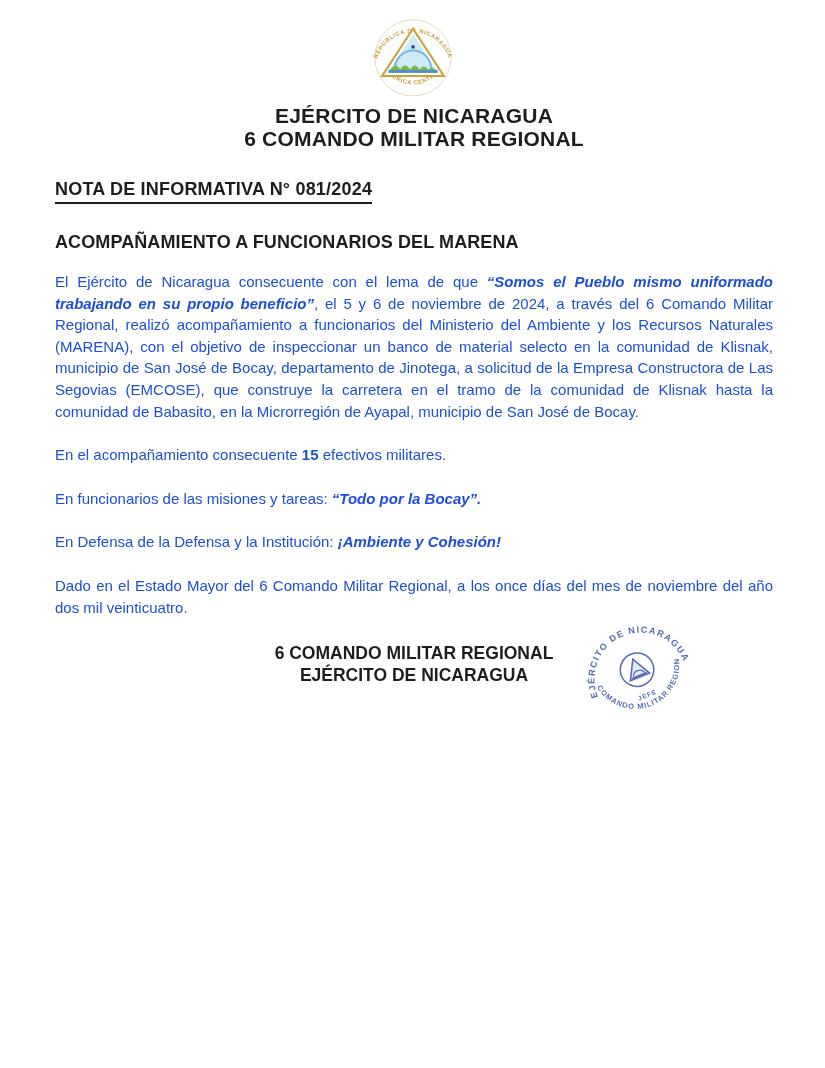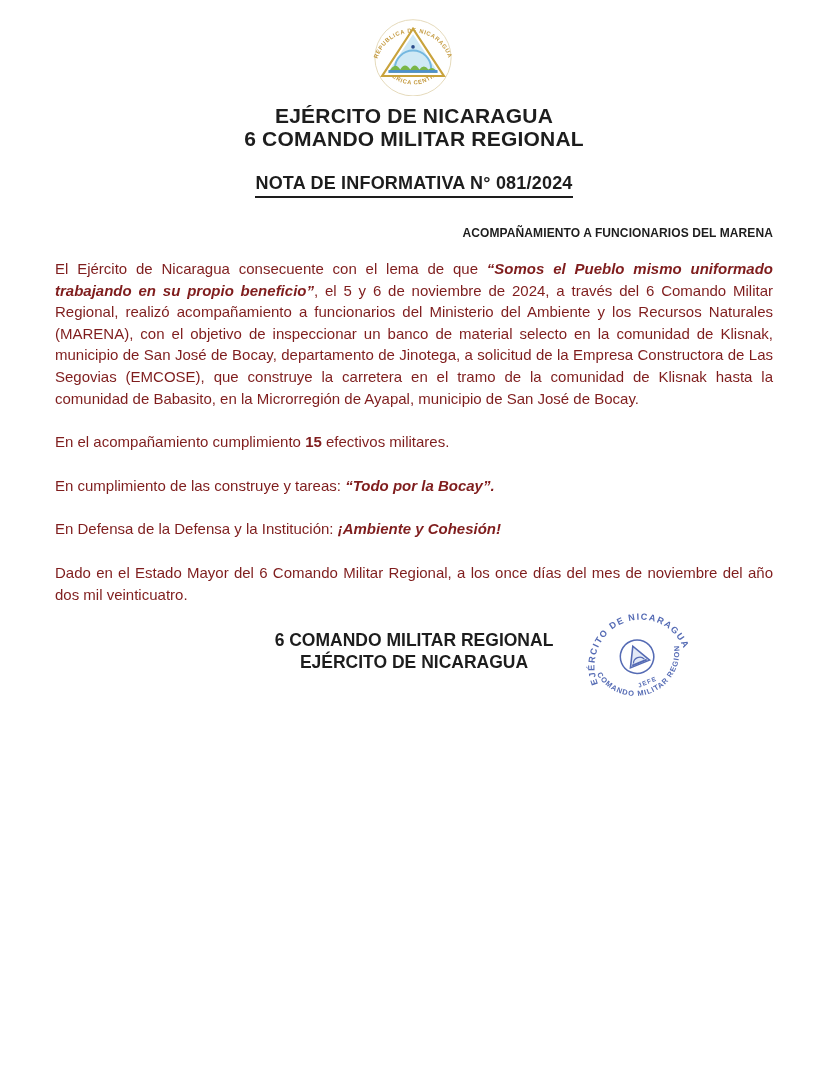--- a/index.html
+++ b/index.html
@@ -12,33 +12,33 @@
     overflow:hidden;
     box-sizing:border-box;
     padding-top:16px;
   }
   .content{margin:0 52px 0 55px;}
   .emblem-wrap{width:118px;height:80px;margin:0 auto 8px auto;}
   .org-title{
     text-align:center;font-weight:700;font-size:21px;line-height:23px;
     letter-spacing:0.2px;color:#1d1d1d;
   }
-  .note-number{text-align:center;margin-top:23px;}
+  .note-number{margin-top:29px;}
   .note-number span{
     display:inline-block;font-weight:700;font-size:18px;color:#1d1d1d;
     border-bottom:2.5px solid #1d1d1d;padding-bottom:2px;letter-spacing:0.2px;
   }
   .subject{
-    text-align:right;font-weight:700;font-size:12px;color:#1d1d1d;
+    text-align:left;font-weight:700;font-size:18px;color:#1d1d1d;
     margin-top:28px;letter-spacing:0.1px;
   }
   .body-text{margin-top:18px;}
   .para{
     font-size:15px;line-height:21.6px;text-align:justify;text-justify:inter-word;
-    color:#7f1d1d;margin:0 0 22px 0;
+    color:#1d4ed8;margin:0 0 22px 0;
   }
   .para:first-child{margin-top:0;}
   .seg-b{font-weight:700;}
   .seg-i{font-style:italic;}
   .closing{position:relative;margin-top:14px;height:130px;}
   .closing-title{
     text-align:center;font-weight:700;font-size:17.5px;line-height:22px;
     color:#1d1d1d;padding-top:2px;
   }
   .stamp-wrap{
@@ -77,22 +77,22 @@
     <div class="org-title">6 COMANDO MILITAR REGIONAL</div>
 
     <div class="note-number">
       <span>NOTA DE INFORMATIVA N° 081/2024</span>
     </div>
 
     <div class="subject">ACOMPAÑAMIENTO A FUNCIONARIOS DEL MARENA</div>
 
     <div class="body-text">
       <p class="para"><span>El Ejército de Nicaragua consecuente con el lema de que </span><span class="seg-b seg-i">“Somos el Pueblo mismo uniformado trabajando en su propio beneficio”</span><span>, el 5 y 6 de noviembre de 2024, a través del 6 Comando Militar Regional, realizó acompañamiento a funcionarios del Ministerio del Ambiente y los Recursos Naturales (MARENA), con el objetivo de inspeccionar un banco de material selecto en la comunidad de Klisnak, municipio de San José de Bocay, departamento de Jinotega, a solicitud de la Empresa Constructora de Las Segovias (EMCOSE), que construye la carretera en el tramo de la comunidad de Klisnak hasta la comunidad de Babasito, en la Microrregión de Ayapal, municipio de San José de Bocay.</span></p>
-      <p class="para"><span>En el acompañamiento cumplimiento </span><span class="seg-b">15</span><span> efectivos militares.</span></p>
-      <p class="para"><span>En cumplimiento de las construye y tareas: </span><span class="seg-b seg-i">“Todo por la Bocay”.</span></p>
+      <p class="para"><span>En el acompañamiento consecuente </span><span class="seg-b">15</span><span> efectivos militares.</span></p>
+      <p class="para"><span>En funcionarios de las misiones y tareas: </span><span class="seg-b seg-i">“Todo por la Bocay”.</span></p>
       <p class="para"><span>En Defensa de la Defensa y la Institución: </span><span class="seg-b seg-i">¡Ambiente y Cohesión!</span></p>
       <p class="para"><span>Dado en el Estado Mayor del 6 Comando Militar Regional, a los once días del mes de noviembre del año dos mil veinticuatro.</span></p>
     </div>
 
     <div class="closing">
       <div class="closing-title">
         <div>6 COMANDO MILITAR REGIONAL</div>
         <div>EJÉRCITO DE NICARAGUA</div>
       </div>
 

